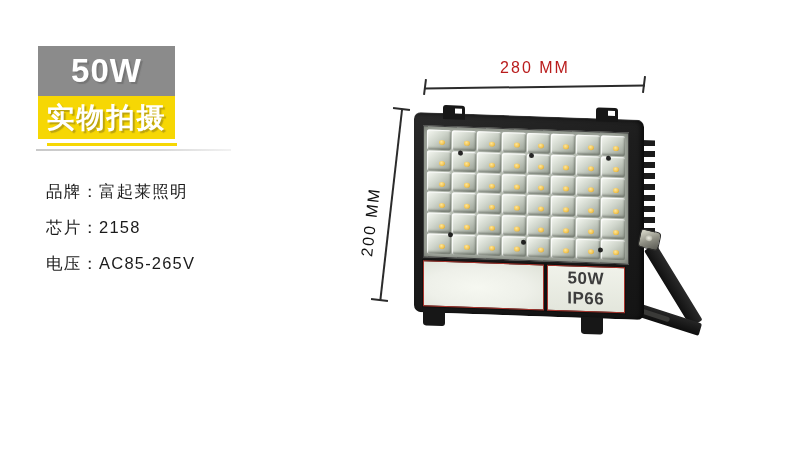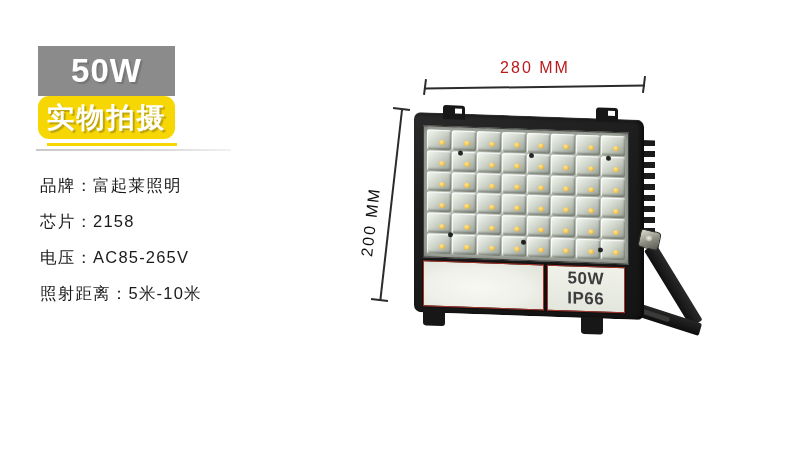--- a/index.html
+++ b/index.html
@@ -14,33 +14,32 @@
     display:flex;align-items:center;justify-content:center;
     color:var(--badge_text,#fff);font-size:33px;font-weight:bold;letter-spacing:1px;
     text-shadow:2px 2px 1px rgba(90,90,90,.45);
   }
   .badge-photo{
     position:absolute;left:38px;top:96px;width:137px;height:43px;
     background:var(--photo_badge_bg,#f6d704);
     display:flex;align-items:center;justify-content:center;
     color:var(--badge_text,#fff);font-size:28px;font-weight:bold;letter-spacing:2px;
     text-shadow:2px 2px 1px rgba(150,130,20,.6);
-    border-radius:11px;
   }
   .badge-underline{
     position:absolute;left:47px;top:143px;width:130px;height:3px;
     background:var(--photo_badge_bg,#f6d704);
   }
   .badge-divider{
     position:absolute;left:36px;top:149px;width:195px;height:2px;
     background:linear-gradient(to right,#c9c9c9 0,#d9d9d9 65%,#f2f2f2 100%);
   }
   
   .specs{
-    position:absolute;left:40px;top:174px;width:320px;margin:0;padding:0;list-style:none;
+    position:absolute;left:40px;top:174px;width:320px;margin:6px;padding:0;list-style:none;
     color:var(--spec_text,#1a1a1a);font-size:16.5px;letter-spacing:1.2px;
   }
   .specs li{height:22px;line-height:22px;margin-bottom:14px;white-space:nowrap;}
   
   .dim-w-label{
     position:absolute;left:460px;top:59px;width:150px;text-align:center;
     font-size:16px;letter-spacing:2px;color:#b91c1c;font-weight:500;
   }
   .dim-w-line{position:absolute;left:425px;top:86px;width:220px;height:2px;
     background:var(--dimension_line,#2b2b2b);transform:rotate(-0.8deg);}
@@ -144,21 +143,20 @@
 
   <div class="badge-power">50W</div>
   <div class="badge-photo">实物拍摄</div>
   <div class="badge-underline"></div>
   <div class="badge-divider"></div>
 
   <ul class="specs">
     <li>品牌：富起莱照明</li>
     <li>芯片：2158</li>
     <li>电压：AC85-265V</li>
-    <li>照射距离：5米-10米</li>
   </ul>
 
   <div class="dim-w-label">280 MM</div>
   <div class="dim-w-line"></div>
   <div class="dim-w-tick-l"></div>
   <div class="dim-w-tick-r"></div>
 
   <div class="dim-h-label">200 MM</div>
   <div class="dim-h-line"></div>
   <div class="dim-h-tick-t"></div>

